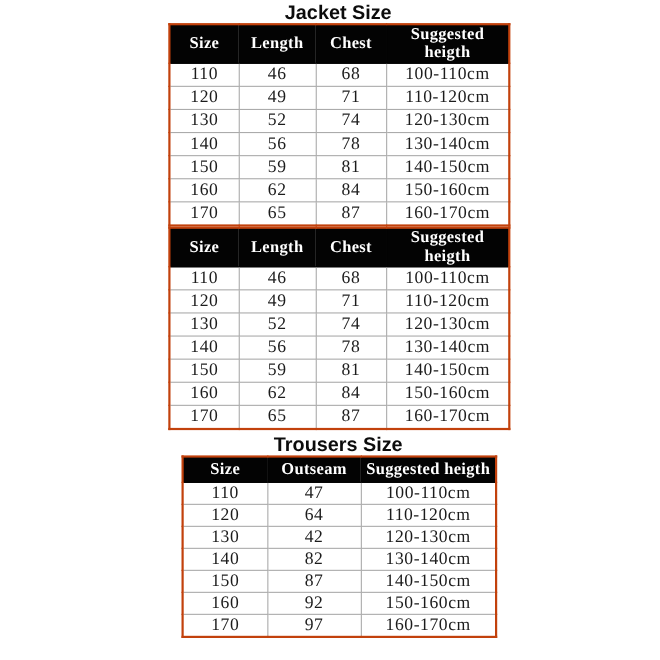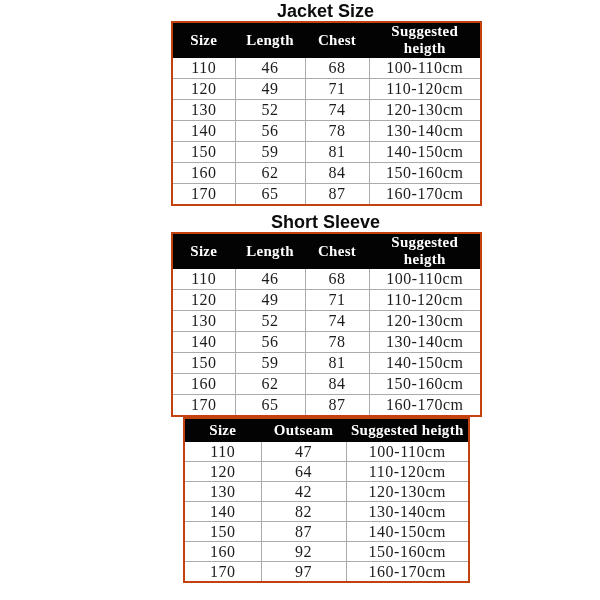--- a/index.html
+++ b/index.html
@@ -6,21 +6,21 @@
     margin: 0;
     padding: 0;
     background: #ffffff;
   }
   body {
     width: 600px;
     height: 600px;
     overflow: hidden;
     font-family: "Liberation Serif", serif;
   }
-  .section { width: 519px; padding-left: 18px; }
+  .section { width: 519px; }
   .title {
     font-family: "Liberation Sans", sans-serif;
     font-weight: bold;
     font-size: 18px;
     line-height: 18px;
     color: #0c0c0c;
     text-align: center;
   }
   
   .title-a { width: 309px; margin: 2px 0 1px 153px; }
@@ -120,21 +120,20 @@
           <td>170</td>
           <td>65</td>
           <td>87</td>
           <td>160-170cm</td>
         </tr>
       </tbody>
   </table>
 </div>
 
 <div class="section">
-  <div class="title title-b">Short Sleeve</div>
   <table class="sizes t-b">
     <colgroup>
       <col style="width:63px">
         <col style="width:70px">
         <col style="width:64px">
         <col style="width:112px">
     </colgroup>
     <thead>
         <tr>
           <th>Size</th>
@@ -184,20 +183,21 @@
           <td>170</td>
           <td>65</td>
           <td>87</td>
           <td>160-170cm</td>
         </tr>
       </tbody>
   </table>
 </div>
 
 <div class="section">
+  <div class="title title-c">Trousers Size</div>
   <table class="sizes t-c">
     <colgroup>
       <col style="width:77px">
         <col style="width:85px">
         <col style="width:123px">
     </colgroup>
     <thead>
         <tr>
           <th>Size</th>
           <th>Outseam</th>

